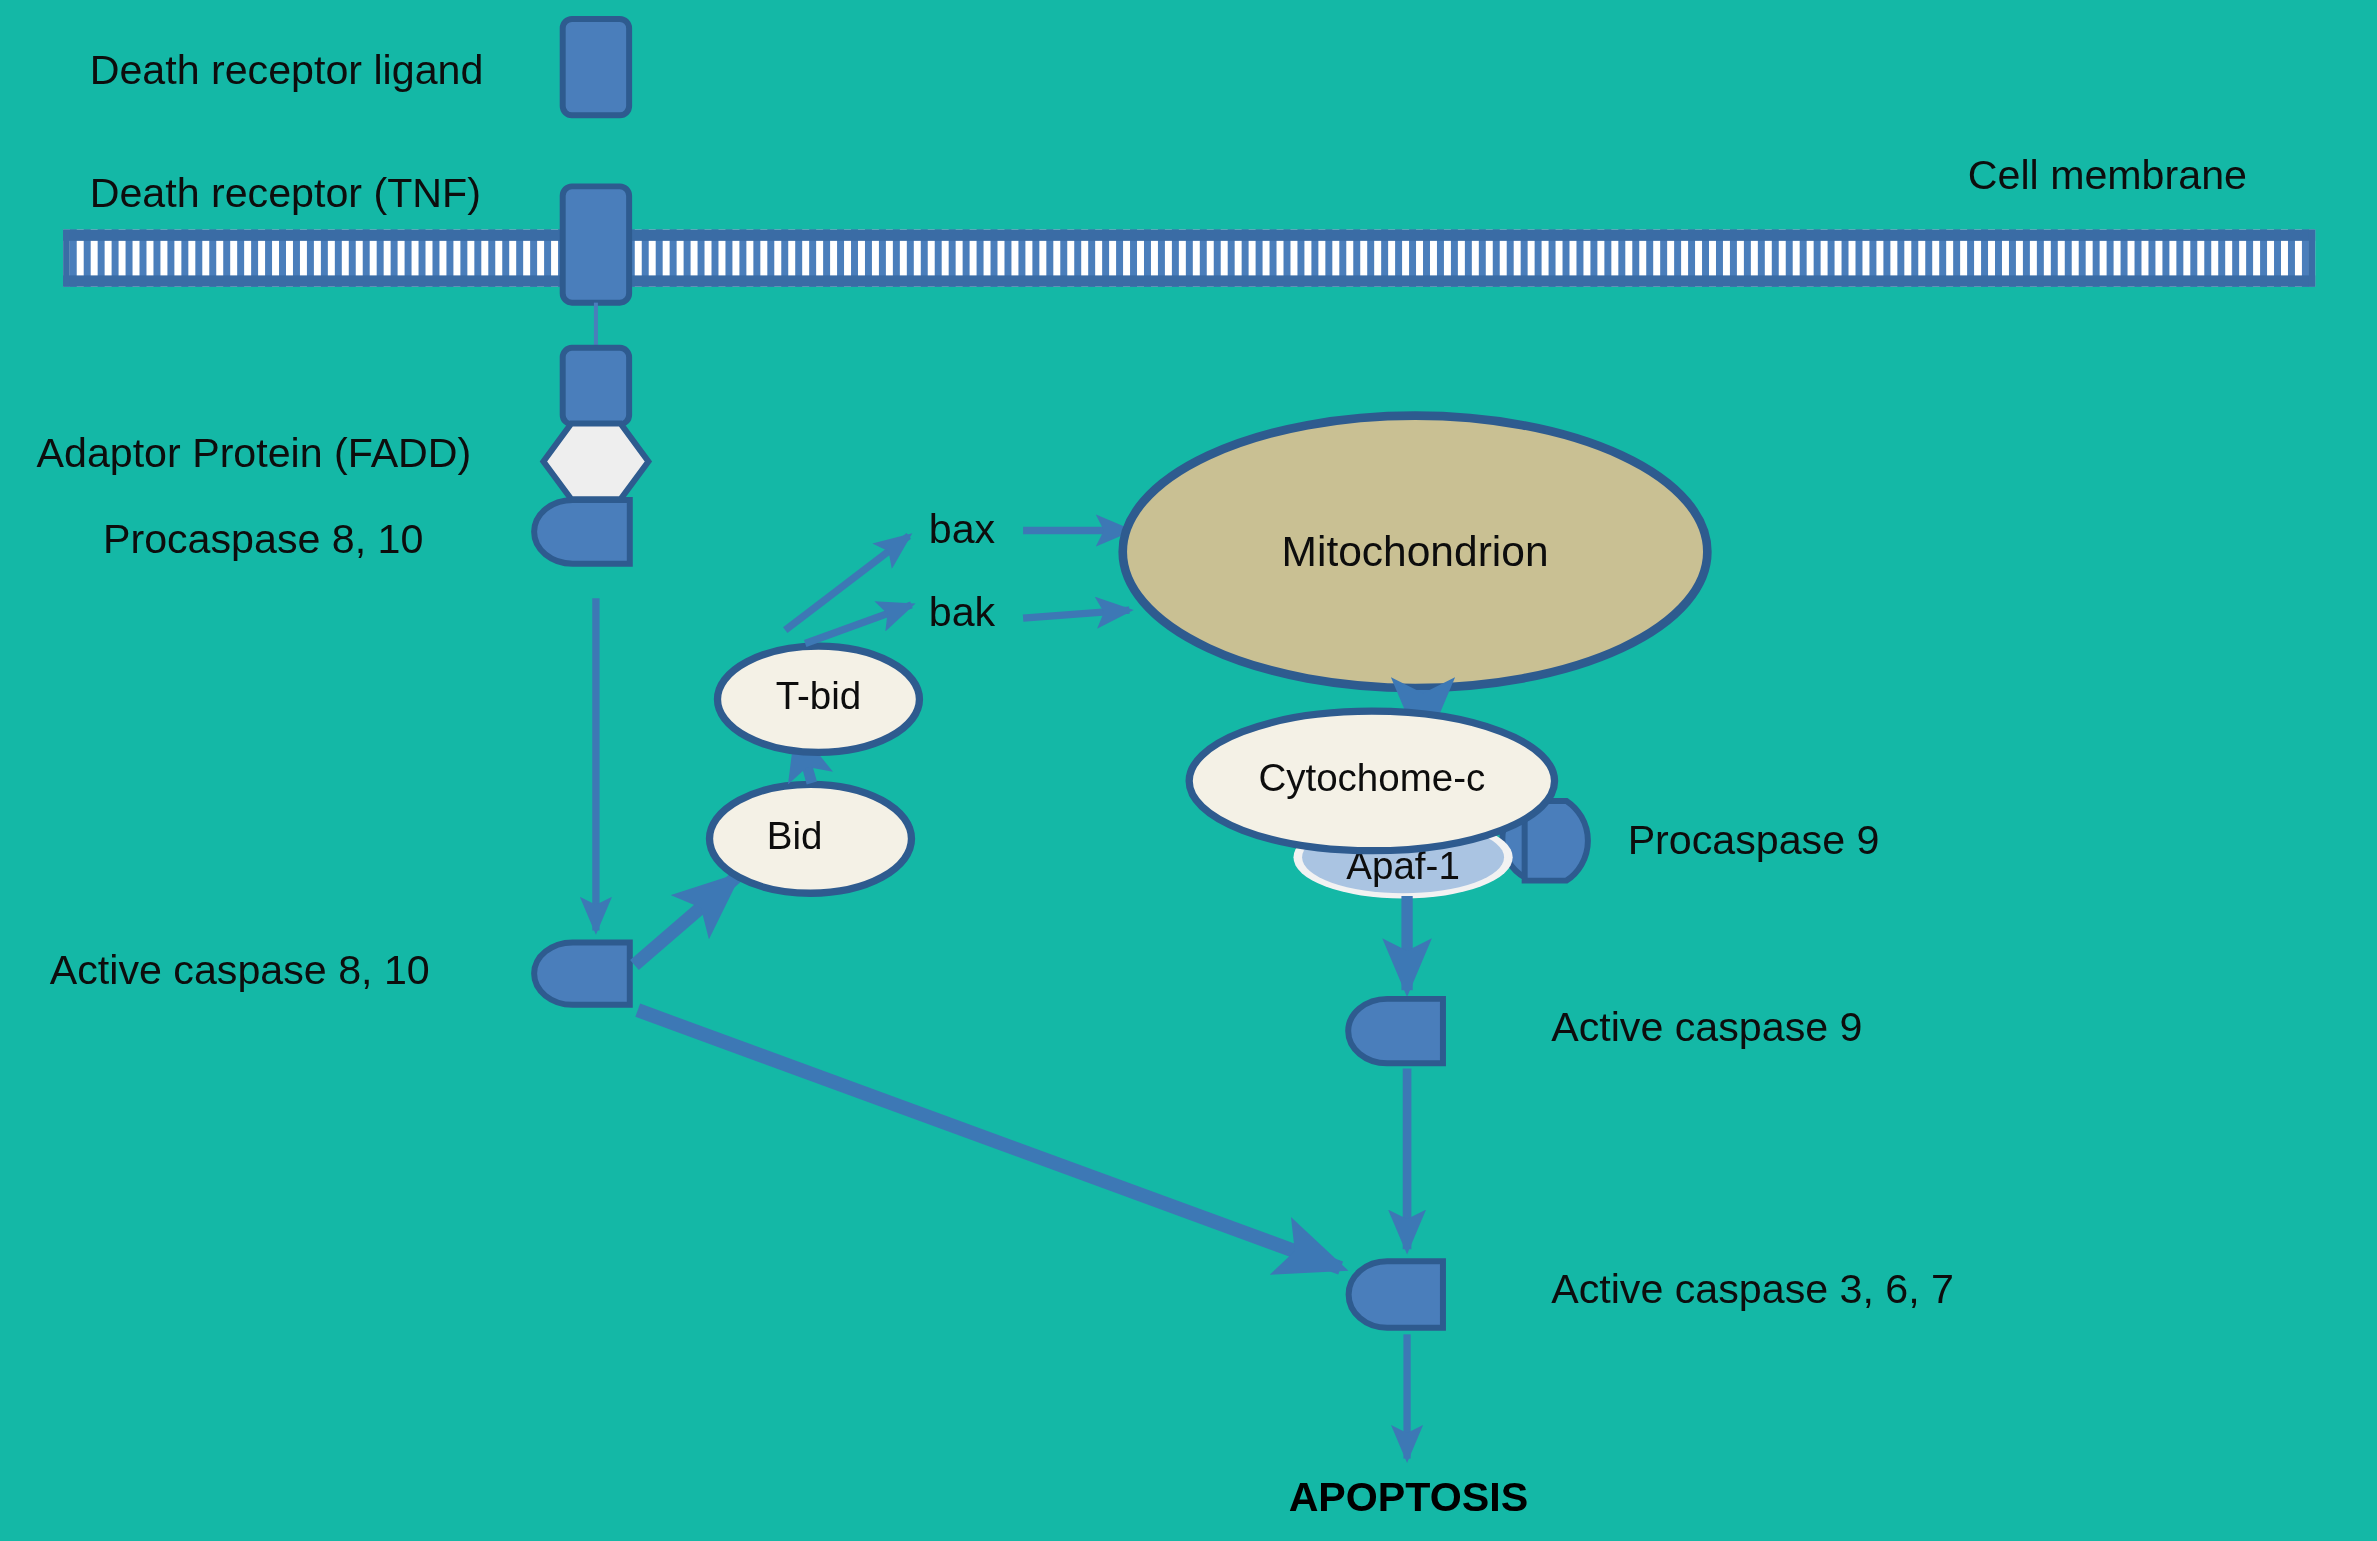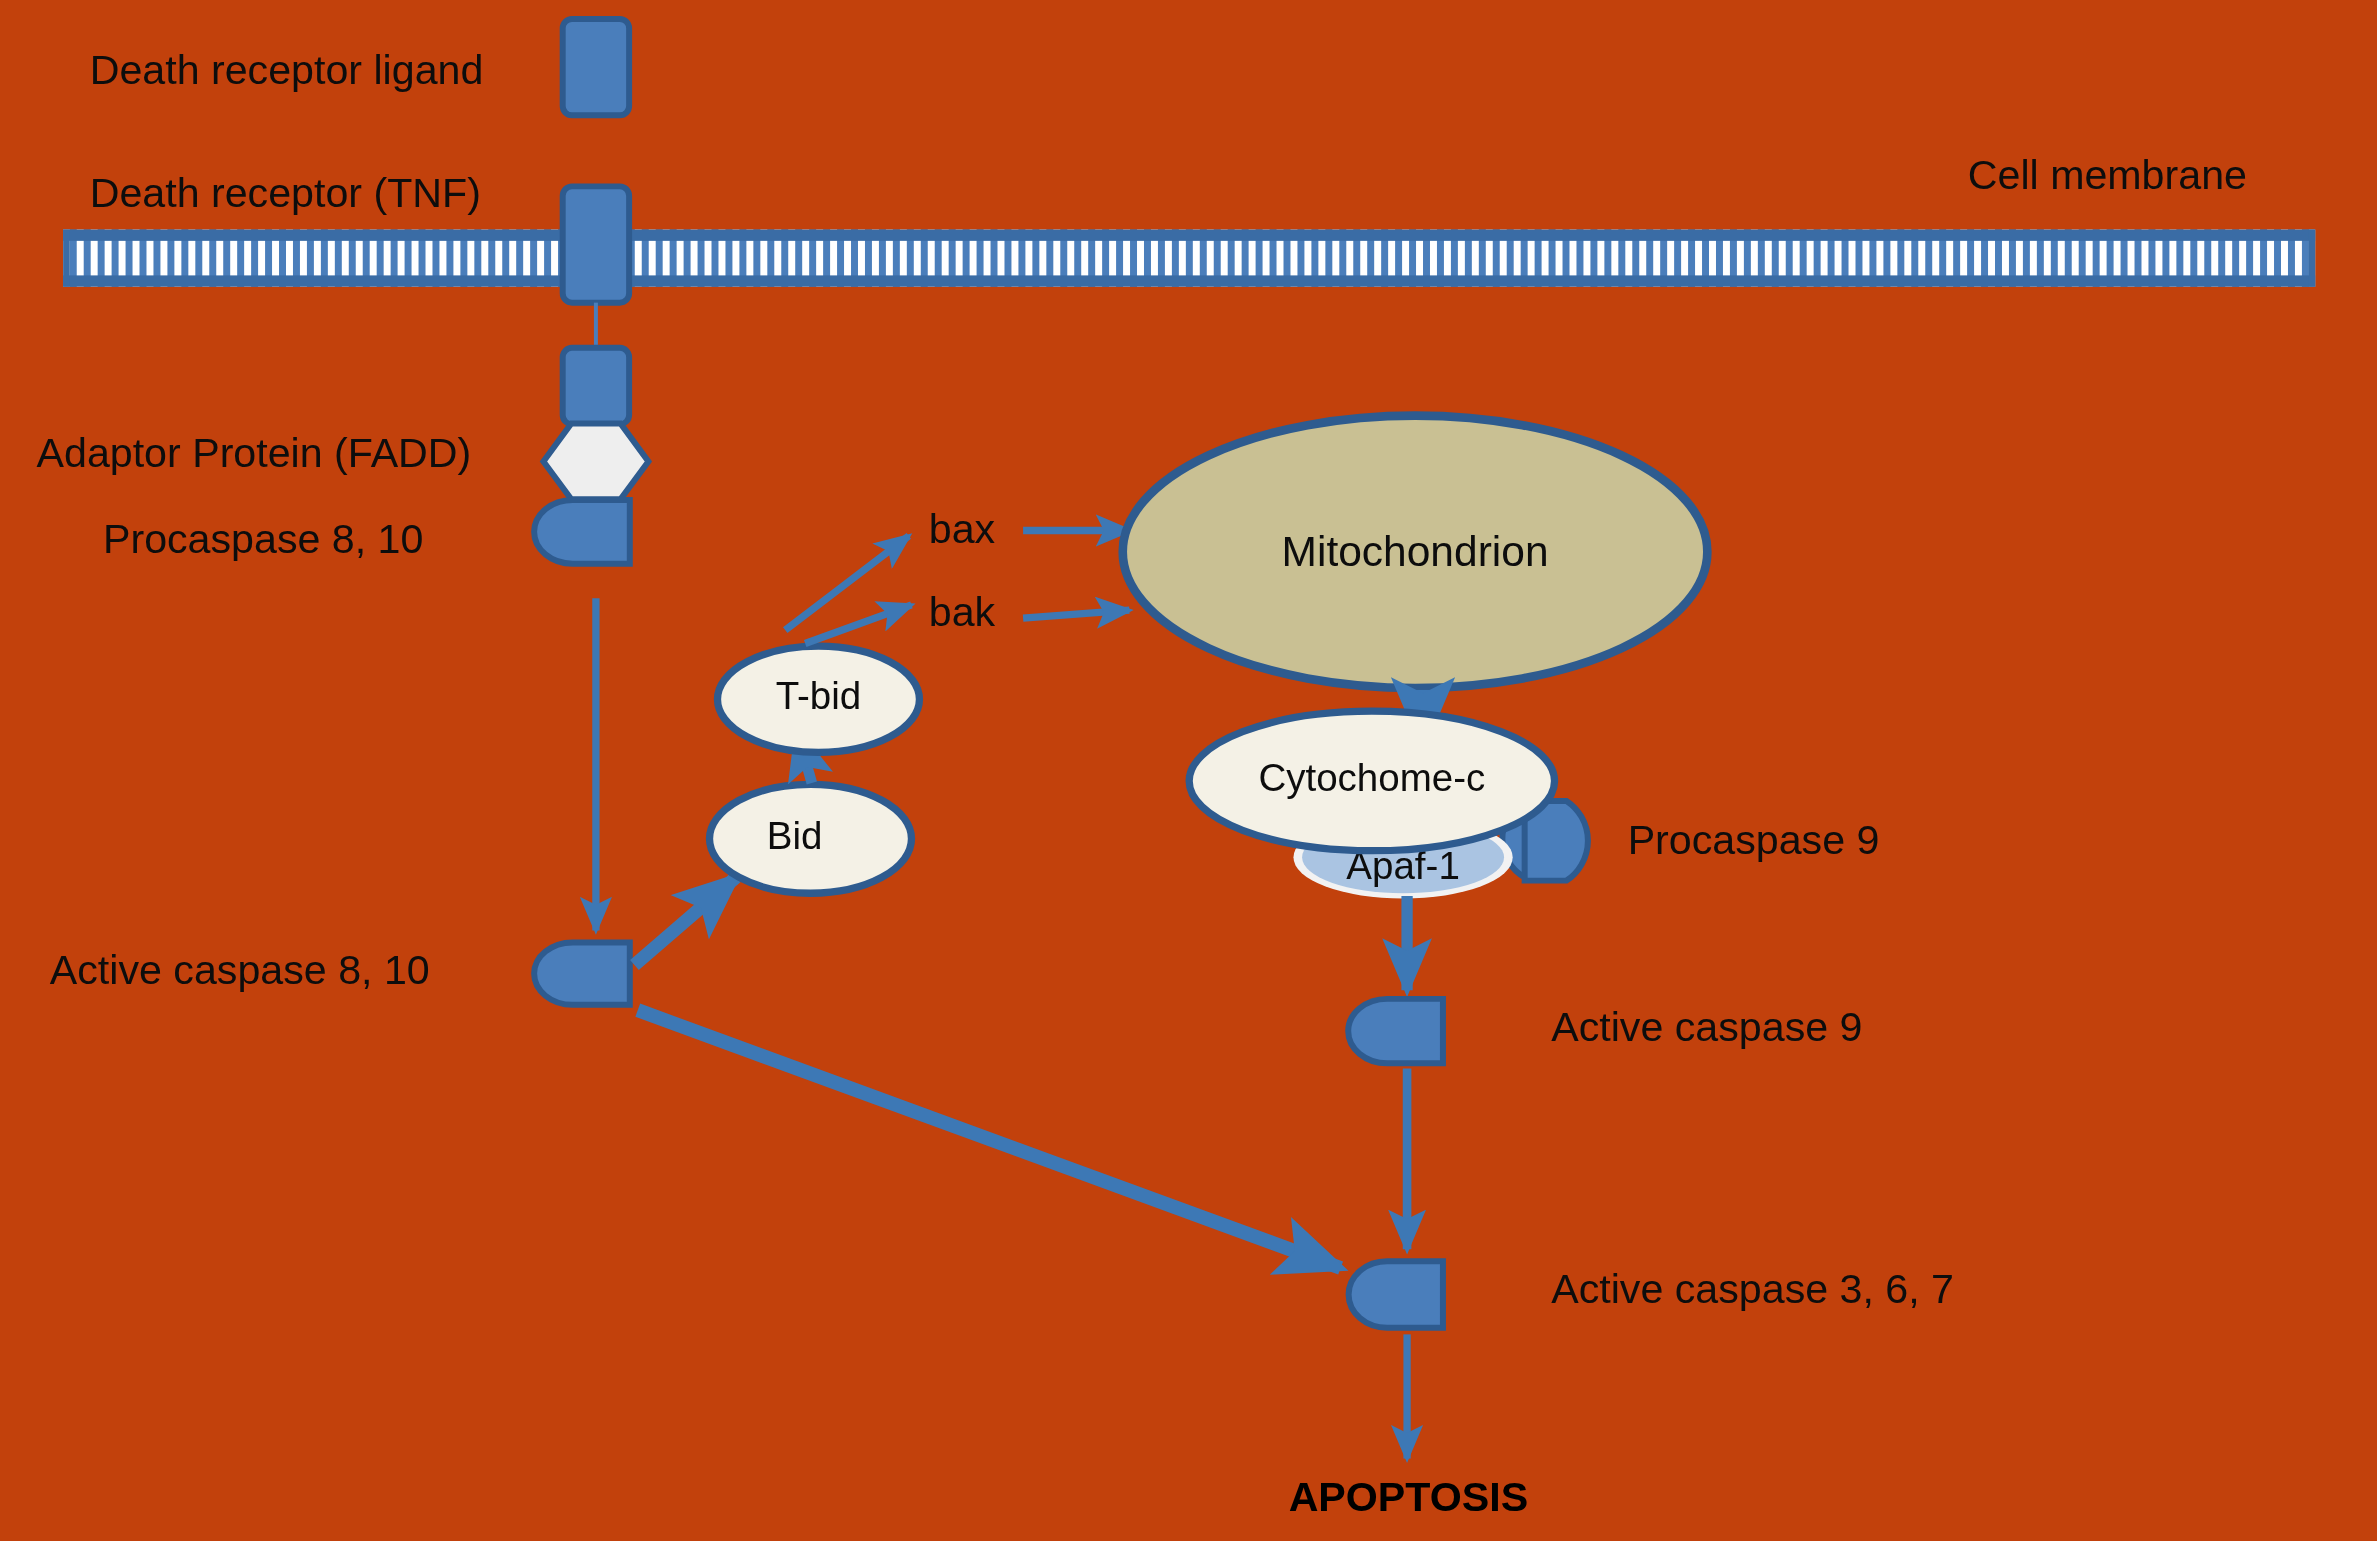--- a/index.html
+++ b/index.html
@@ -7,21 +7,21 @@
     padding: 0;
     background: #ffffff;
   }
   body {
     font-family: "Liberation Sans", sans-serif;
   }
   #canvas {
     position: relative;
     width: 2377px;
     height: 1542px;
-    background: #c2410c;
+    background: #14b8a6;
     overflow: hidden;
   }
   svg#diagram {
     position: absolute;
     left: 0;
     top: 0;
     width: 2377px;
     height: 1542px;
   }
   .lbl {

